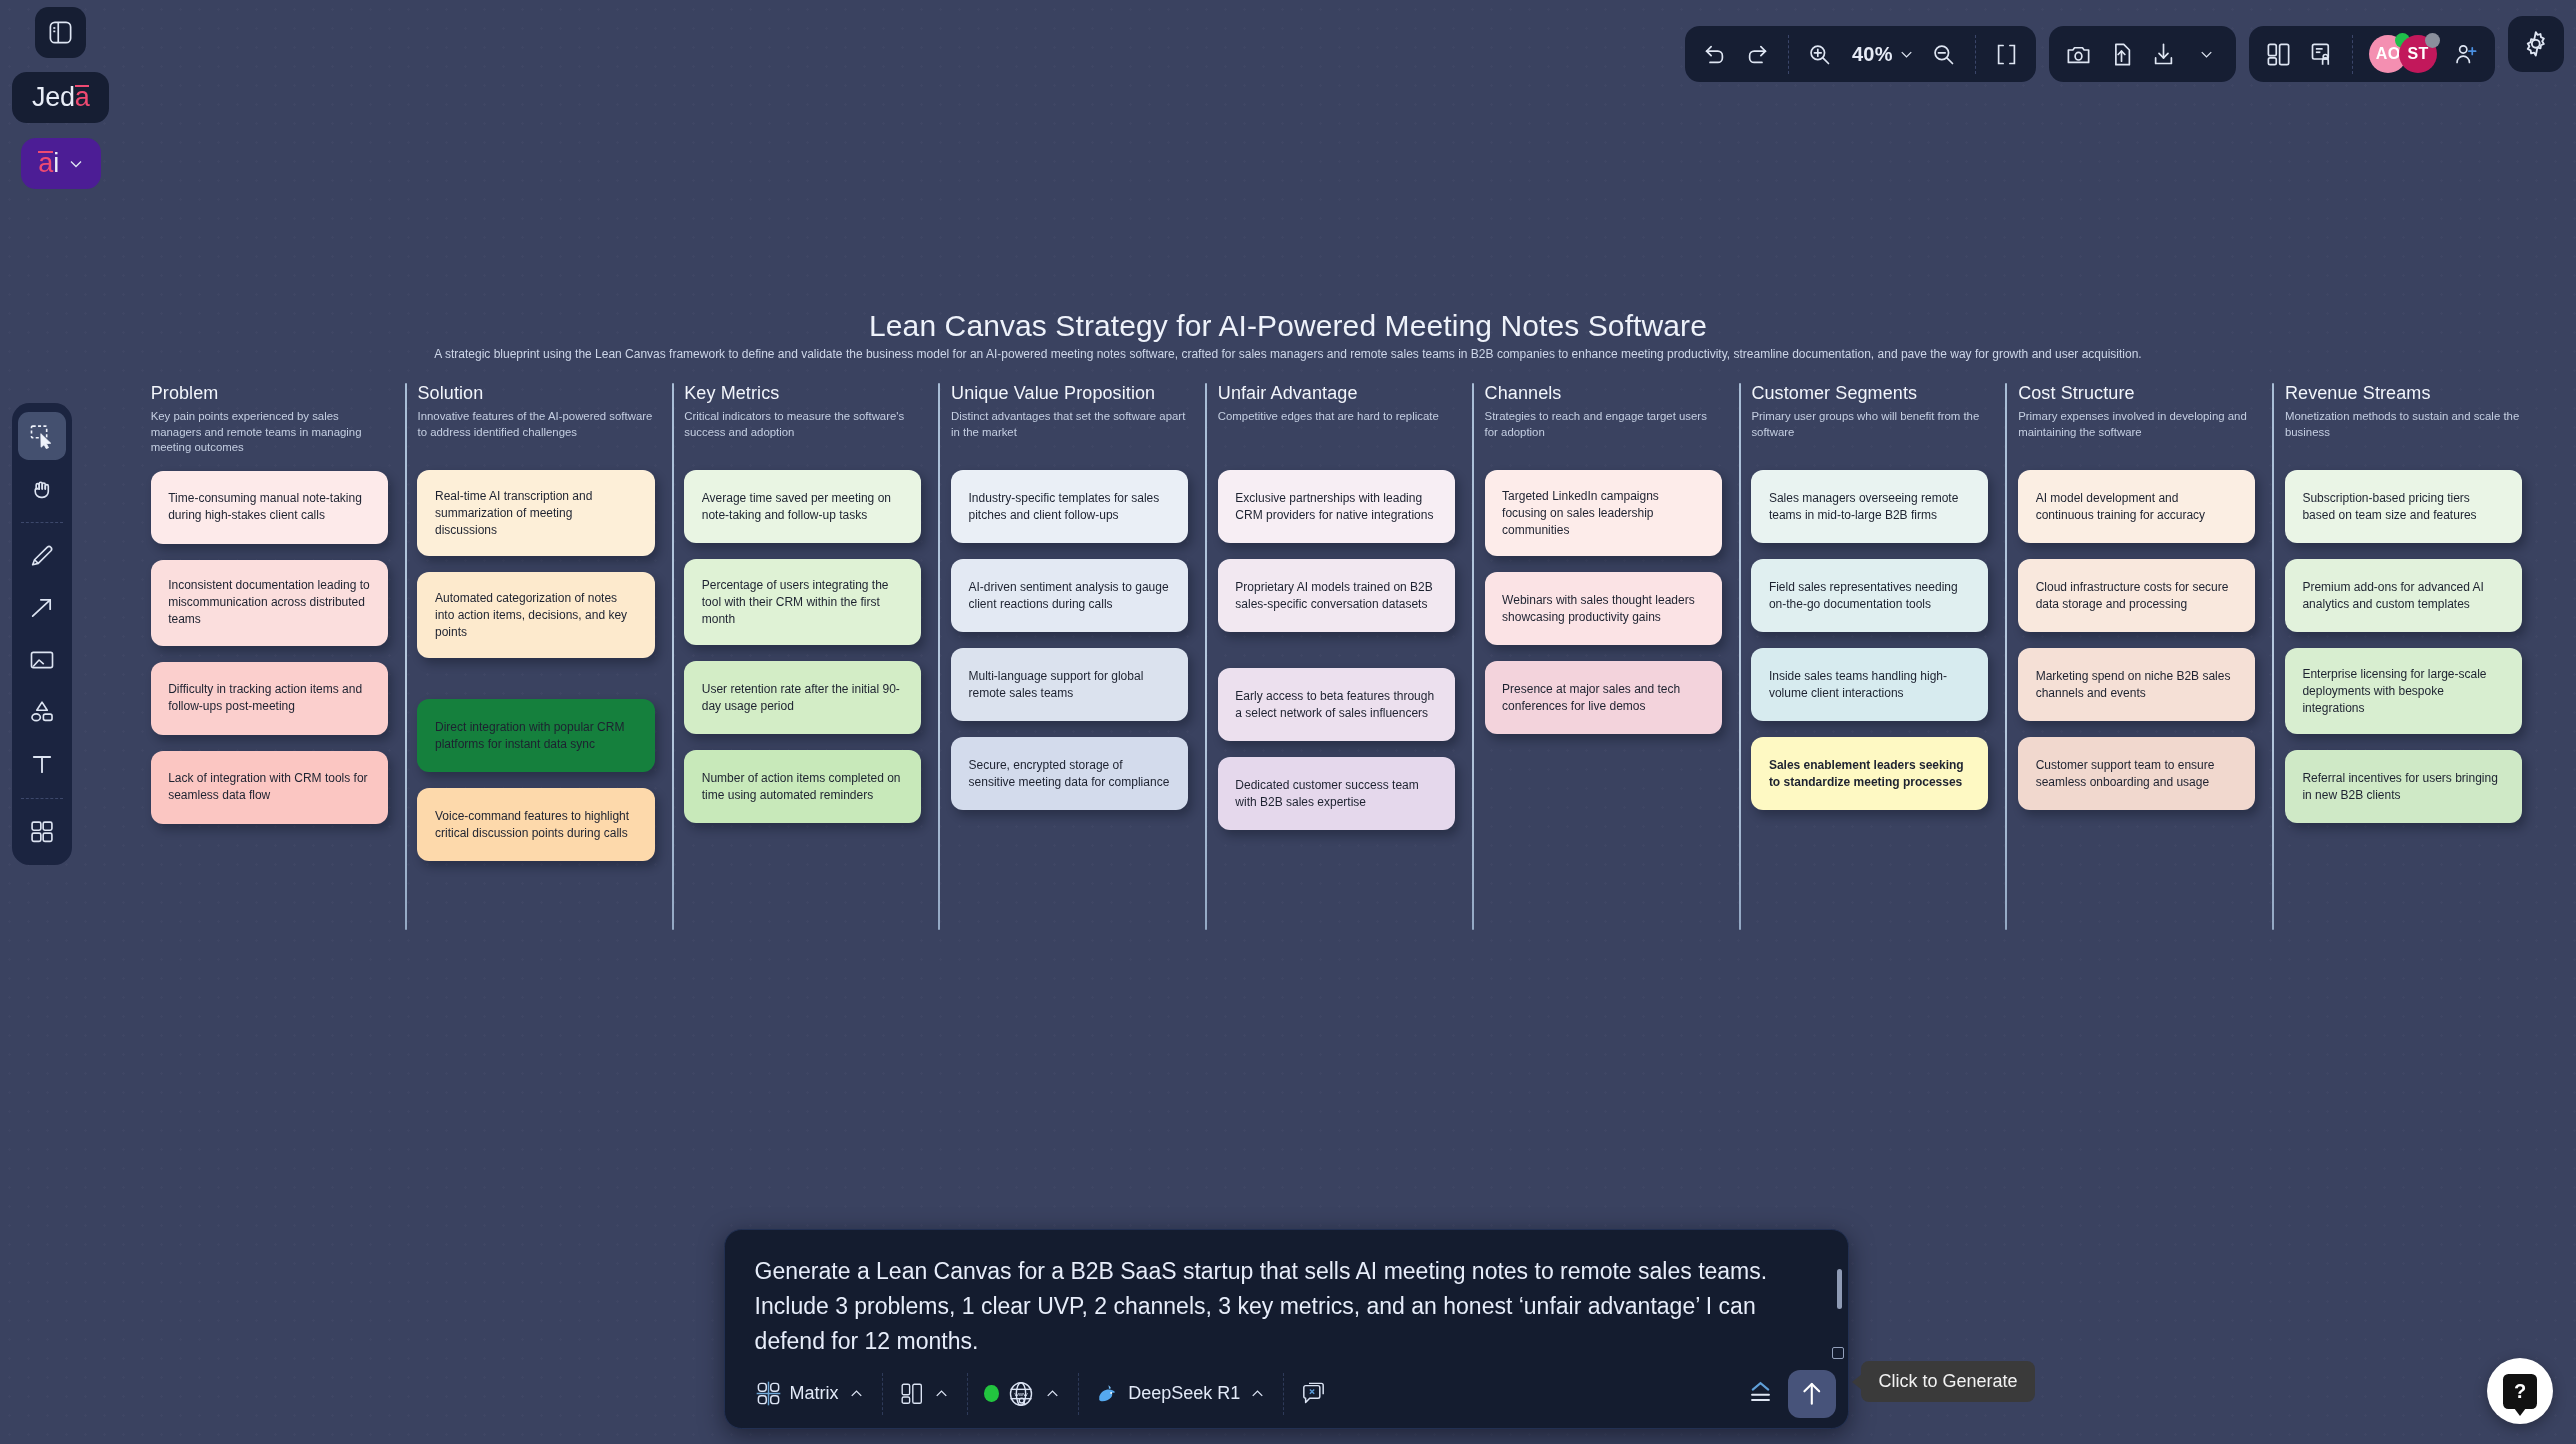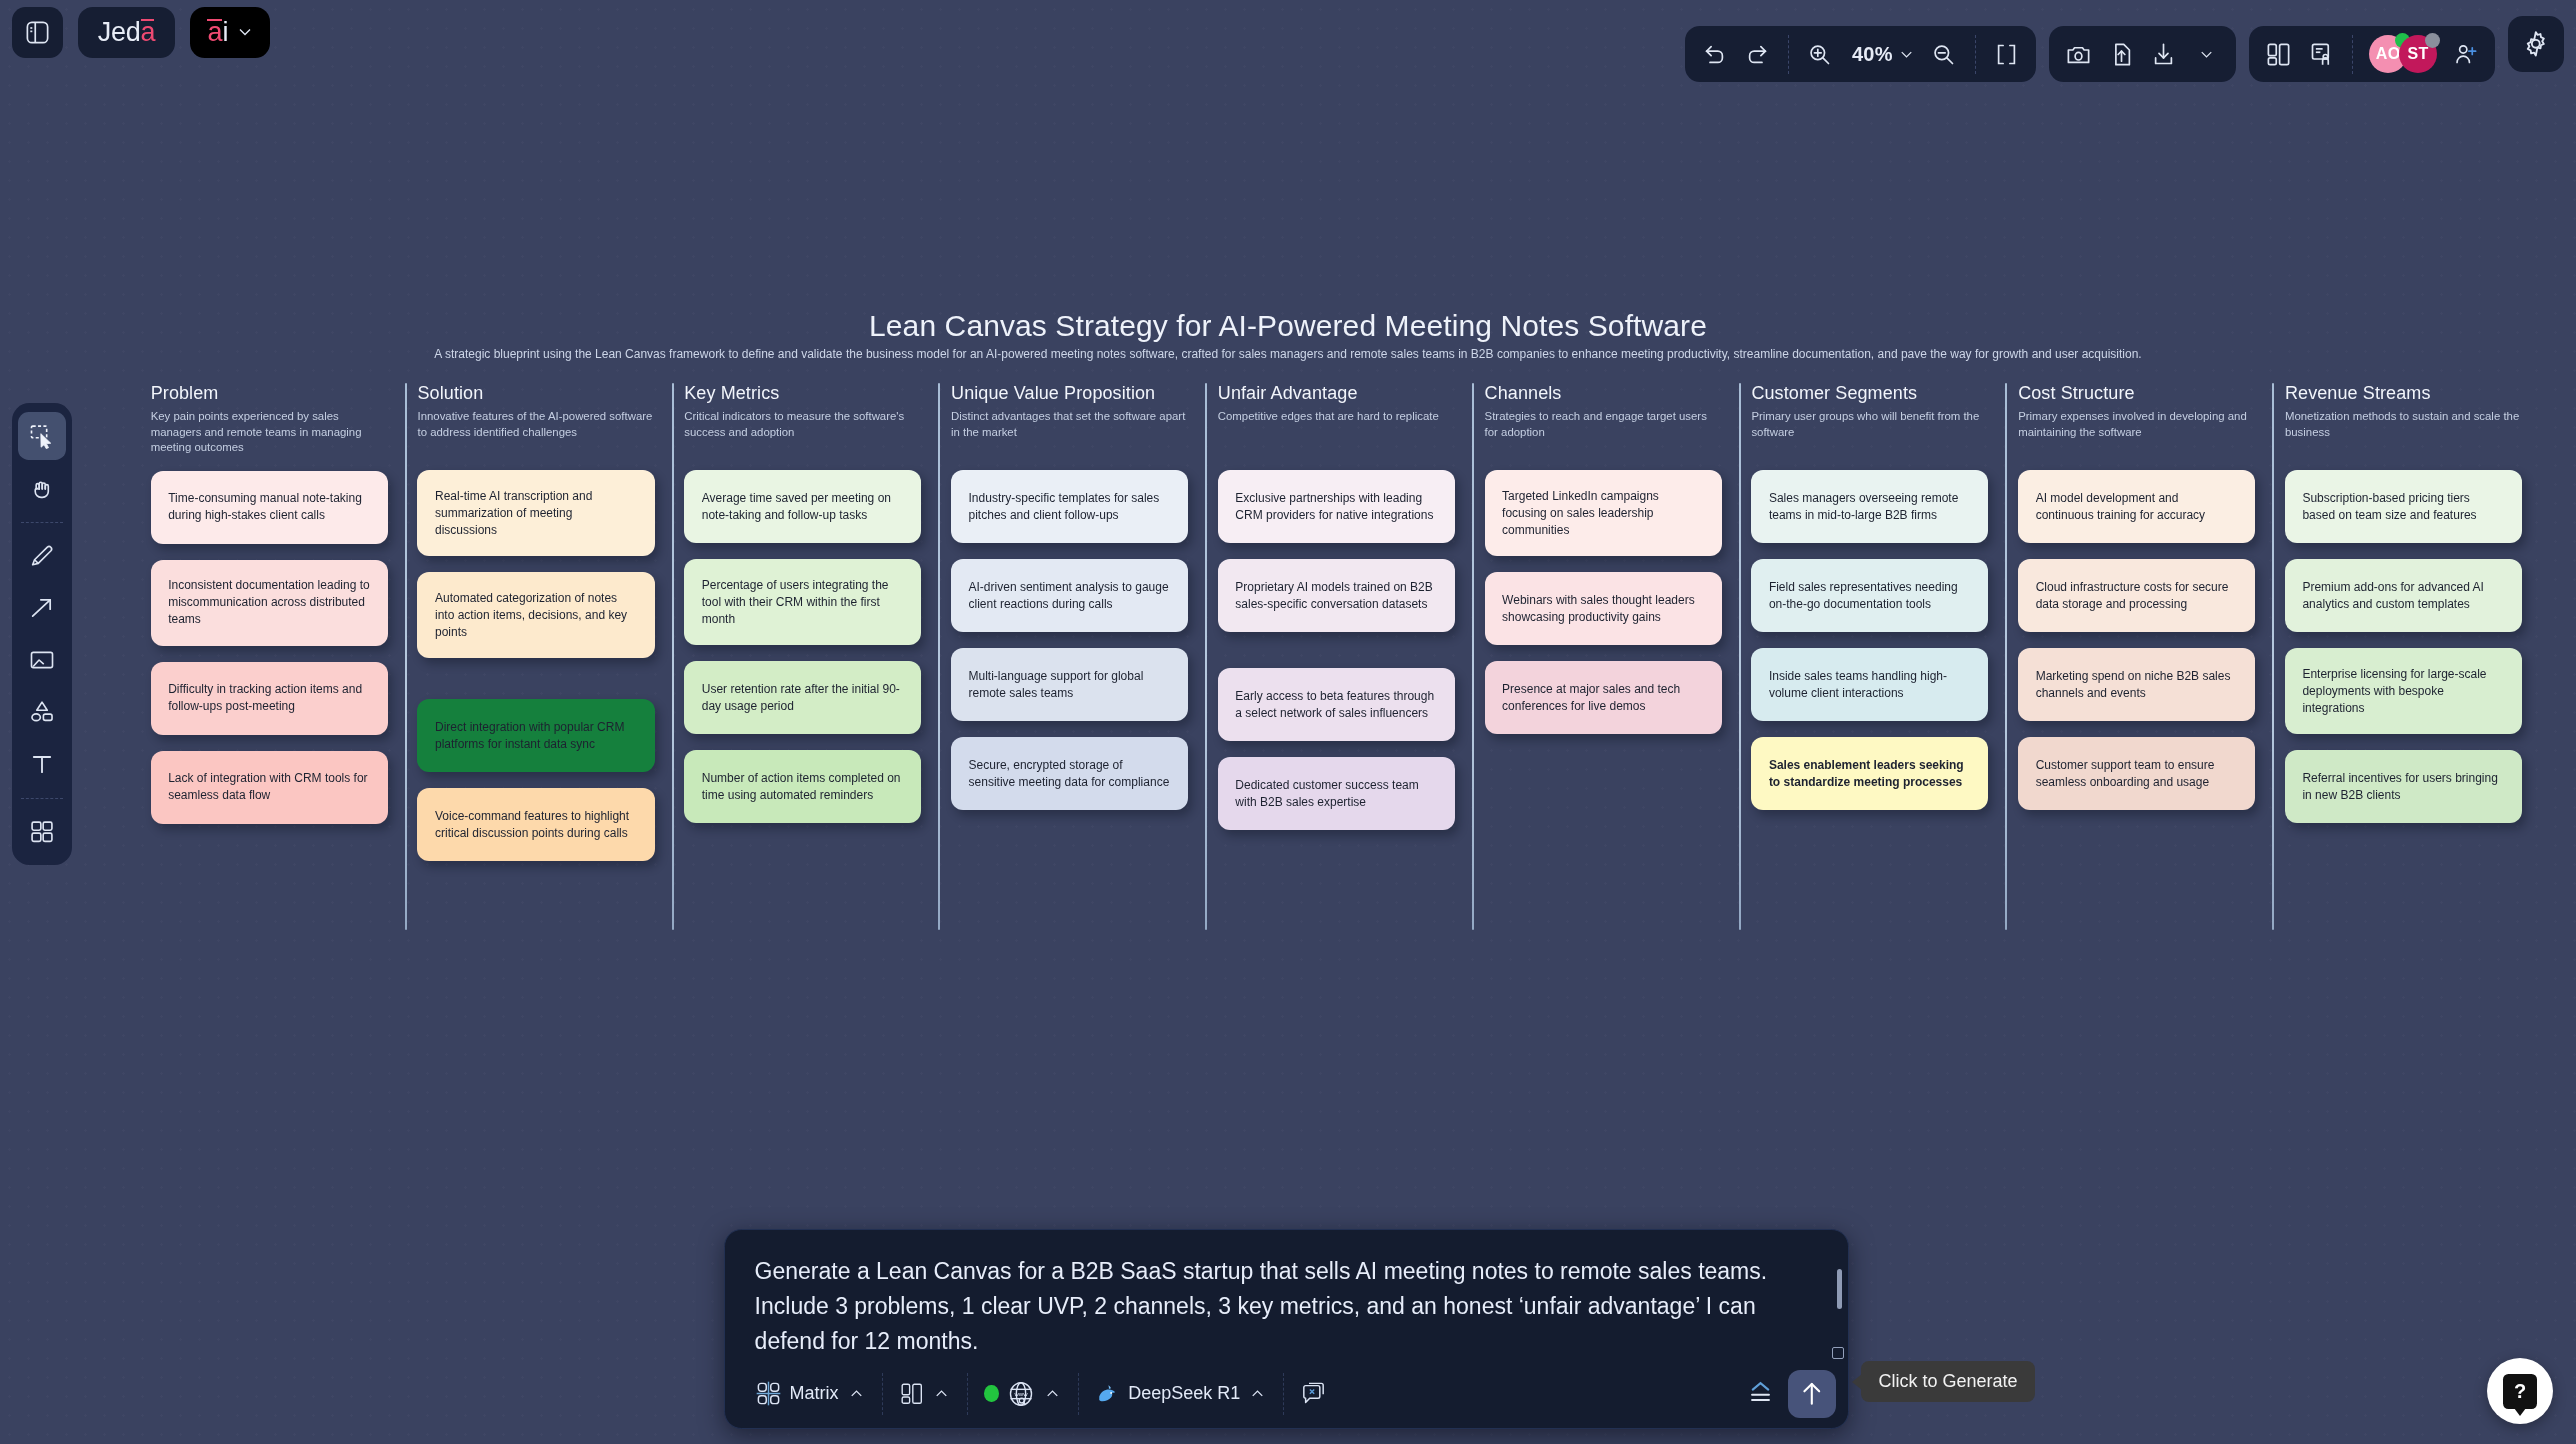--- a/index.html
+++ b/index.html
@@ -18,37 +18,37 @@
     background-size: 19px 19px;
     pointer-events: none;
     z-index: 0;
   }
 
   
   .topbar {
     position: absolute; top: 0; left: 0; right: 0; height: 79px;
     z-index: 40;
   }
-  .tb-left { position: absolute; left: 12px; top: 6.7px; display: flex; align-items: center; gap: 14.8px; }
+  .tb-left { position: absolute; left: 12px; top: 6.7px; display: flex; align-items: center; gap: 14.8px; flex-direction: column; }
   .panel-btn {
     width: 51px; height: 51px; border-radius: 13.4px;
     background: #161e33; display: flex; align-items: center; justify-content: center;
     cursor: pointer;
   }
   .logo-pill {
     height: 51px; padding: 0 20px; border-radius: 14.8px; background: #161e33;
     display: flex; align-items: center; justify-content: center;
     font-size: 27px; letter-spacing: -0.3px; color: #e8edf7; font-weight: 400;
   }
   .logo-pill .accent { color: #ef4a72; position: relative; }
   .logo-pill .accent::after {
     content: ""; position: absolute; left: 0.7px; right: 0.7px; top: 2.7px; height: 2px; background: #ef4a72;
   }
   .ai-pill {
-    height: 51px; padding: 0 14.8px 0 17.5px; border-radius: 14.8px; background: #000000;
+    height: 51px; padding: 0 14.8px 0 17.5px; border-radius: 14.8px; background: #4c1d95;
     display: flex; align-items: center; gap: 6.7px;
     font-size: 27px; color: #e8edf7;
   }
   .ai-pill .a { color: #ef4a72; position: relative; }
   .ai-pill .a::after {
     content: ""; position: absolute; left: 0px; right: 0px; top: 2.7px; height: 2px; background: #ef4a72;
   }
 
   .tb-right { position: absolute; right: 12px; top: 5.4px; display: flex; align-items: center; gap: 13.4px; }
   .grp {

